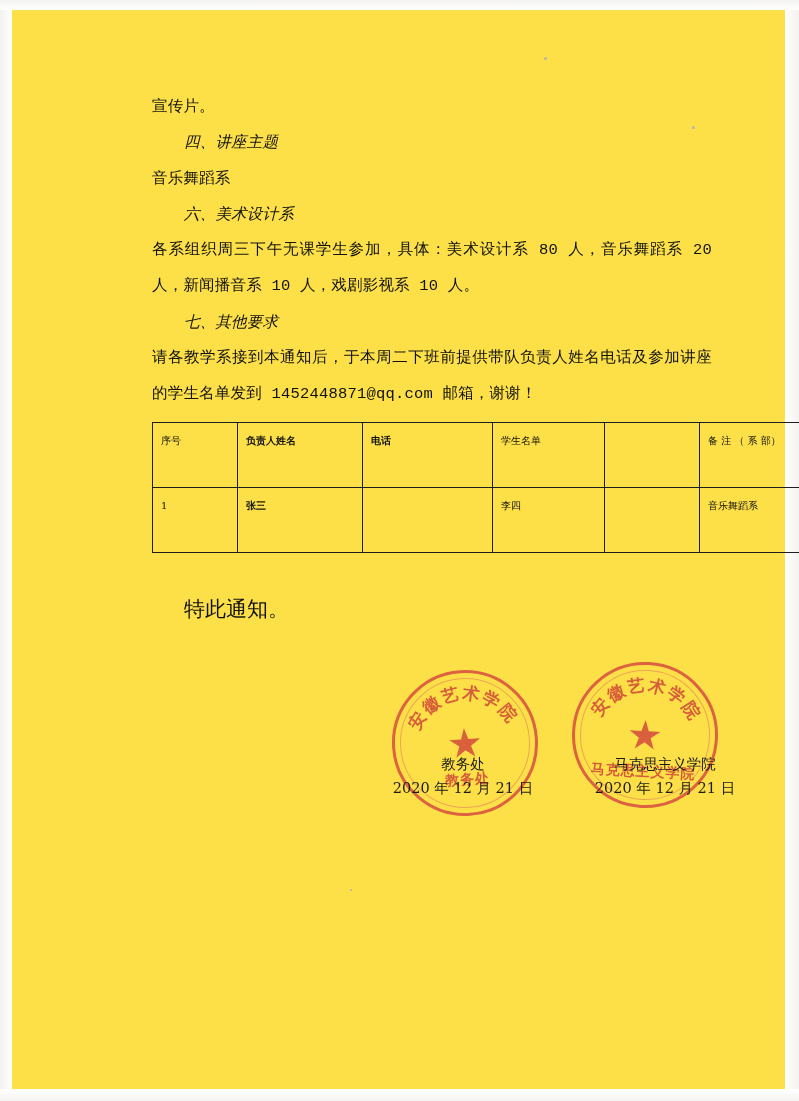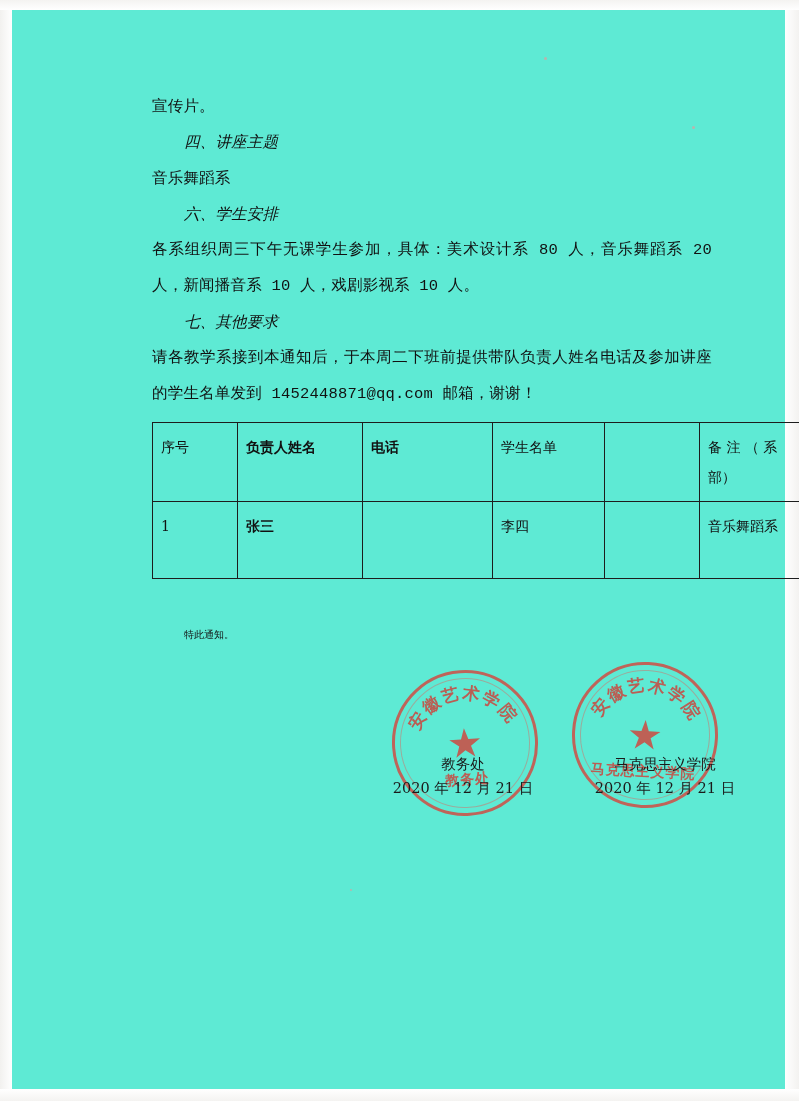--- a/index.html
+++ b/index.html
@@ -12,21 +12,21 @@
     height: 1101px;
     position: relative;
     font-family: "DejaVu Serif", "Liberation Serif", serif;
     color: #111111;
     overflow: hidden;
   }
 
   .page {
     position: absolute;
     inset: 0;
-    background: #5eead4;
+    background: #fde047;
     border-radius: 17px;
   }
 
   
   .scan-edge-left {
     position: absolute;
     left: 0; top: 0; bottom: 0;
     width: 12px;
     background: linear-gradient(to right, #f2f1ef, #ffffff);
   }
@@ -83,37 +83,37 @@
 
   
   table.notice-table {
     border-collapse: collapse;
     width: 559px;
     margin-top: 10px;
     table-layout: fixed;
   }
   table.notice-table td {
     border: 1px solid #1d1d1d;
-    font-size: 14px;
+    font-size: 10px;
     line-height: 30px;
-    padding: 9px 8px;
+    padding: 3px 8px;
     vertical-align: top;
     height: 58px;
   }
   td.c0 { width: 68px; }
   td.c1 { width: 108px; font-weight: bold; }
   td.c2 { width: 113px; font-weight: bold; }
   td.c3 { width: 95px; margin-left: 33px; }
   td.c4 { width: 78px; }
   td.c5 { width: 97px; }
 
   .after-table {
     margin-top: 38px;
     text-indent: 32px;
-    font-size: 10px;
+    font-size: 21px;
     line-height: 36px;
   }
 
   
   .stamp {
     position: absolute;
     width: 140px;
     height: 140px;
     border-radius: 50%;
     border: 3px solid #d5473f;
@@ -189,21 +189,21 @@
 
   <div class="speck" style="left:544px; top:57px; width:3px; height:3px;"></div>
   <div class="speck" style="left:692px; top:126px; width:3px; height:3px;"></div>
   <div class="speck" style="left:350px; top:889px; width:2px; height:2px;"></div>
 
   <div class="content">
 
     <p class="para indent-1">宣传片。</p>
     <p class="para indent-2">四、讲座主题</p>
     <p class="para indent-1">音乐舞蹈系</p>
-    <p class="para indent-2">六、学生安排</p>
+    <p class="para indent-2">六、美术设计系</p>
 
     <p class="para-block">各系组织周三下午无课学生参加，具体：美术设计系 80 人，音乐舞蹈系 20 人，新闻播音系 10 人，戏剧影视系 10 人。</p>
 
     <p class="para indent-2">七、其他要求</p>
 
     <p class="para-block">请各教学系接到本通知后，于本周二下班前提供带队负责人姓名电话及参加讲座的学生名单发到 1452448871@qq.com 邮箱，谢谢！</p>
 
     <table class="notice-table">
       <tbody>
         <tr>

